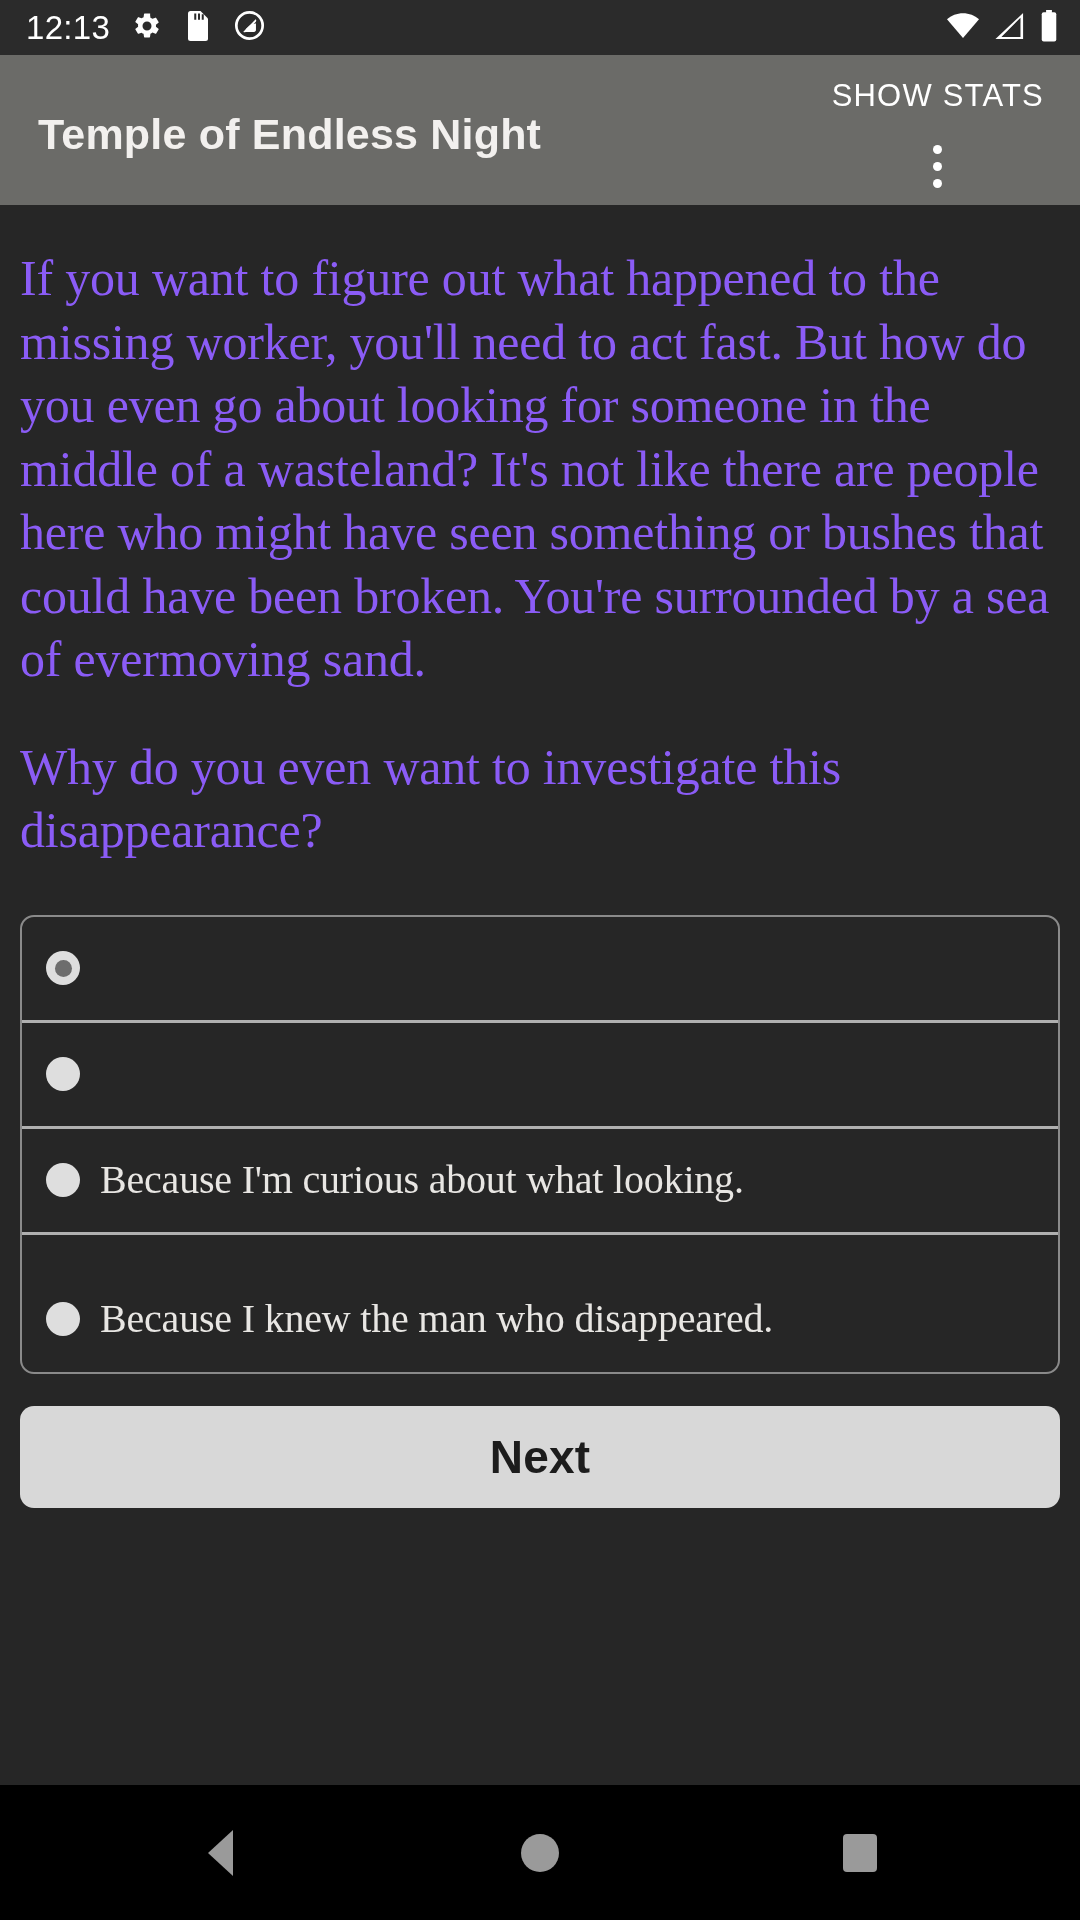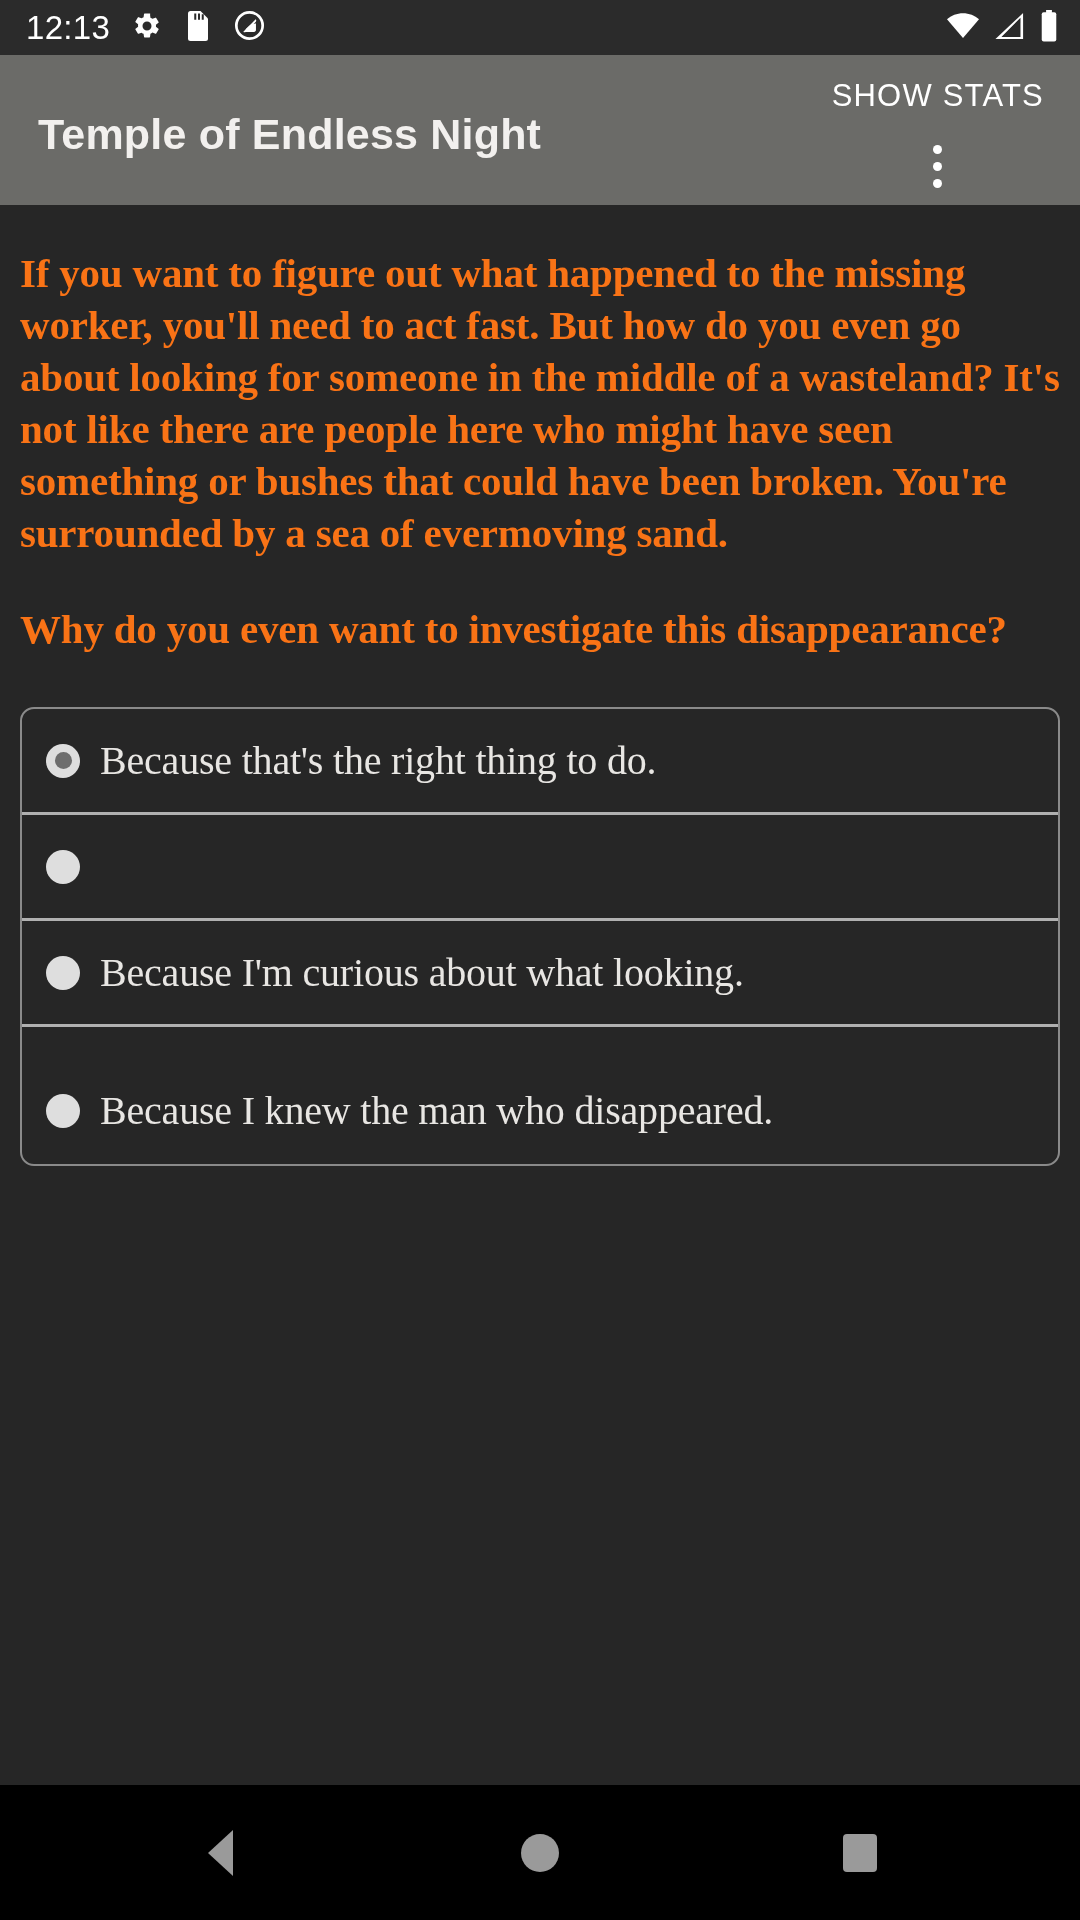--- a/index.html
+++ b/index.html
@@ -108,27 +108,26 @@
   
   .content {
     flex: 1 1 auto;
     background: #262626;
     padding: 42px 20px 0 20px;
     box-sizing: border-box;
     overflow: hidden;
   }
 
   .story-p {
-    color: #f97316;
+    color: #8b5cf6;
     font-family: "Liberation Serif", "DejaVu Serif", serif;
-    font-size: 41px;
+    font-size: 50px;
     line-height: 1.27;
     margin: 0 0 44px 0;
     letter-spacing: -0.2px;
-    font-weight: bold;
   }
   .story-p:last-of-type { margin-bottom: 4px; }
 
   
   .options {
     margin-top: 52px;
     border: 2px solid #8a8a8a;
     border-radius: 14px;
     overflow: hidden;
   }
@@ -291,35 +290,35 @@
   </div>
 
   <div class="content">
 
     <p class="story-p">If you want to figure out what happened to the missing worker, you'll need to act fast. But how do you even go about looking for someone in the middle of a wasteland? It's not like there are people here who might have seen something or bushes that could have been broken. You're surrounded by a sea of evermoving sand.</p>
     <p class="story-p">Why do you even want to investigate this disappearance?</p>
 
     <div class="options">
       <div class="option-row">
         <span class="radio checked"></span>
-        <span class="option-label">Because that's the right thing to do.</span>
       </div>
       <div class="option-row">
         <span class="radio"></span>
       </div>
       <div class="option-row">
         <span class="radio"></span>
         <span class="option-label">Because I'm curious about what looking.</span>
       </div>
       <div class="option-row">
         <span class="radio"></span>
         <span class="option-label">Because I knew the man who disappeared.</span>
       </div>
     </div>
 
+    <button class="next-btn">Next</button>
   </div>
 
   <div class="nav-bar">
     <div class="nav-btn">
       <span class="nav-back"></span>
     </div>
     <div class="nav-btn">
       <span class="nav-home"></span>
     </div>
     <div class="nav-btn">

